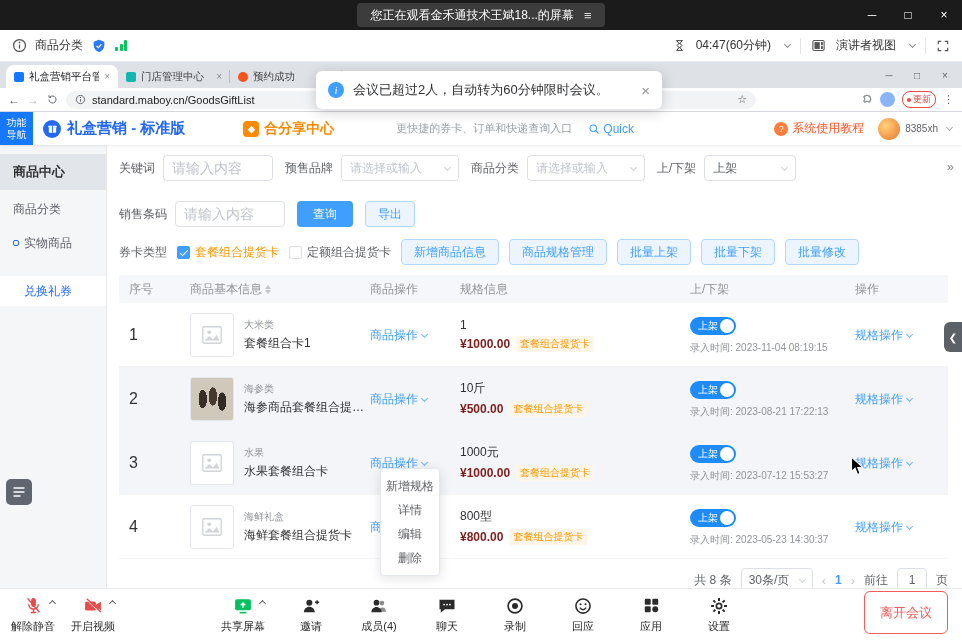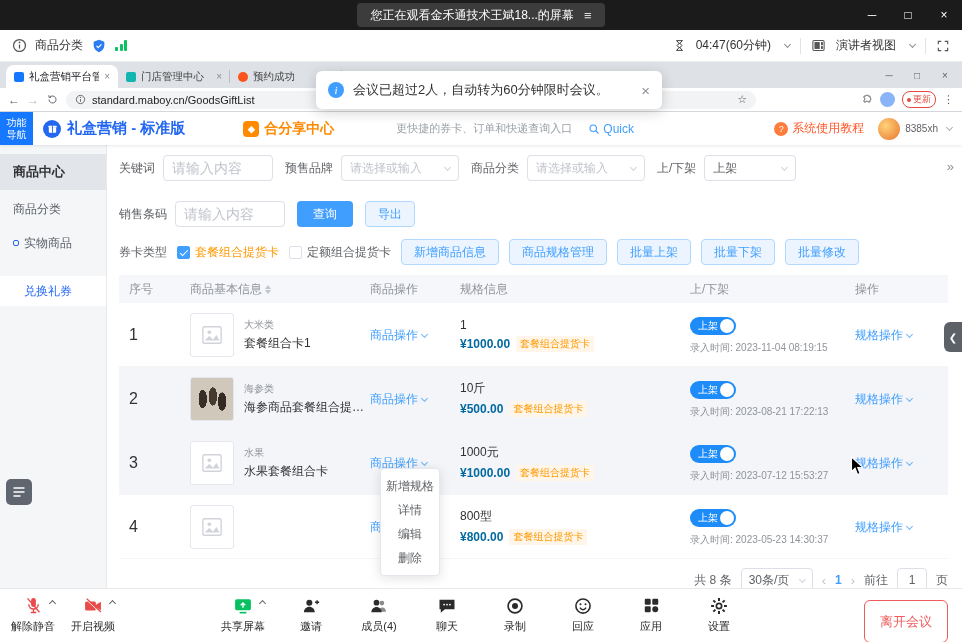--- a/index.html
+++ b/index.html
@@ -98,21 +98,21 @@
   .sort .up{border-bottom:4px solid #c0c4cc}
   .sort .dn{border-top:4px solid #c0c4cc}
   .thumb{width:44px;height:44px;border:1px solid #e4e7ed;border-radius:3px;background:#fff;display:flex;align-items:center;justify-content:center;flex:none}
   .thumb.photo{background:radial-gradient(ellipse 7px 15px at 28% 50%,#3a2f28 60%,transparent 61%),radial-gradient(ellipse 7px 15px at 52% 44%,#463a30 60%,transparent 61%),radial-gradient(ellipse 7px 15px at 74% 56%,#332a24 60%,transparent 61%),#cfc8bb}
   .pinfo{margin-left:10px;display:flex;flex-direction:column;gap:3px;overflow:hidden}
   .pcat{font-size:10px;color:#909399}
   .pname{font-size:12px;color:#303133;white-space:nowrap;overflow:hidden;text-overflow:ellipsis}
   .blue-link{font-size:12px;color:#409eff;display:inline-flex;align-items:center}
   .spec-line{font-size:12px;color:#303133}
   .price-line{margin-top:4px;display:flex;align-items:center}
-  .price{font-size:12px;font-weight:bold;color:#0369a1}
+  .price{font-size:12px;font-weight:bold;color:#7f1d1d}
   .tag{color:#ff9800;background:#fff6e9;font-size:10px;padding:1px 4px;border-radius:2px;margin-left:6px;white-space:nowrap}
   .toggle{width:46px;height:18px;background:#1d8cf8;border-radius:9px;position:relative;color:#fff;font-size:10px;display:inline-flex;align-items:center;padding-left:8px}
   .toggle .knob{position:absolute;right:2px;top:2px;width:14px;height:14px;border-radius:50%;background:#fff}
   .time-line{font-size:10px;color:#909399;margin-top:6px;white-space:nowrap}
   
   .pager{margin-top:9px;display:flex;justify-content:flex-end;align-items:center;gap:9px;font-size:12px;color:#606266}
   .pp-select{width:72px;height:24px;border:1px solid #dcdfe6;border-radius:4px;display:flex;align-items:center;justify-content:space-between;padding:0 7px;color:#606266}
   .pg-arrow{color:#c0c4cc;font-size:13px}
   .pg-cur{color:#409eff;font-weight:bold}
   .goto-input{width:30px;height:24px;border:1px solid #dcdfe6;border-radius:4px;text-align:center;font-size:12px;color:#606266;font-family:inherit}
@@ -126,21 +126,21 @@
   .right-handle{position:absolute;left:944px;top:322px;width:18px;height:30px;background:rgba(70,74,82,.88);border-radius:6px 0 0 6px;color:#fff;display:flex;align-items:center;justify-content:center;font-size:10px;z-index:30}
   .left-float{position:absolute;left:6px;top:479px;width:26px;height:26px;background:#5f6670;border-radius:5px;display:flex;align-items:center;justify-content:center;z-index:30}
   .cursor{position:absolute;left:850px;top:456px;z-index:100;pointer-events:none}
   
   .bottombar{position:absolute;top:588px;left:0;right:0;height:54px;background:#fff;border-top:1px solid #e9e9e9}
   .tool-left{position:absolute;left:10px;top:6px;display:flex;gap:14px}
   .tool-center{position:absolute;left:50%;transform:translateX(-50%);top:6px;display:flex;gap:22px}
   .tool-item{display:flex;flex-direction:column;align-items:center;gap:3px;font-size:11px;color:#2b2b2b;position:relative;min-width:46px}
   .tool-item .icon{height:21px;display:flex;align-items:center;justify-content:center}
   .up-caret{position:absolute;right:1px;top:6px;width:5px;height:5px;border-left:1.3px solid #666;border-top:1.3px solid #666;transform:rotate(45deg)}
-  .leave-btn{position:absolute;right:14px;top:11px;height:43px;padding:0 15px;border:1px solid #f05b5b;border-radius:6px;background:#fff;color:#f05b5b;font-size:13px;display:flex;align-items:center;font-family:inherit}
+  .leave-btn{position:absolute;right:14px;top:2px;height:43px;padding:0 15px;border:1px solid #f05b5b;border-radius:6px;background:#fff;color:#f05b5b;font-size:13px;display:flex;align-items:center;font-family:inherit}
 </style>
 </head>
 <body>
 
 <div class="titlebar">
   <div class="title-pill">
     <span>您正在观看金禾通技术王斌18...的屏幕</span>
     <span class="menu-glyph">≡</span>
   </div>
   <div class="win-controls">
@@ -475,20 +475,24 @@
           <div class="trow">
             <span class="c-no">4</span>
             <span class="c-info">
               <span class="thumb">
                   <svg width="22" height="22" viewBox="0 0 24 24">
                     <rect x="2" y="3" width="20" height="18" rx="2" fill="none" stroke="#d0d3da" stroke-width="1.5"></rect>
                     <circle cx="9" cy="9" r="2" fill="#d0d3da"></circle>
                     <path d="M4 18l5-5 4 4 4-5 3 6z" fill="#d0d3da"></path>
                   </svg>
                 </span>
+              <span class="pinfo">
+                  <span class="pcat">海鲜礼盒</span>
+                  <span class="pname">海鲜套餐组合提货卡</span>
+                </span>
             </span>
             <span class="c-op"><span class="blue-link">
                   <span>商品操作</span>
                 </span></span>
             <span class="c-spec">
                 <div class="spec-line">800型</div>
                 <div class="price-line">
                   <span class="price">¥800.00</span>
                   <span class="tag">套餐组合提货卡</span>
                 </div>

